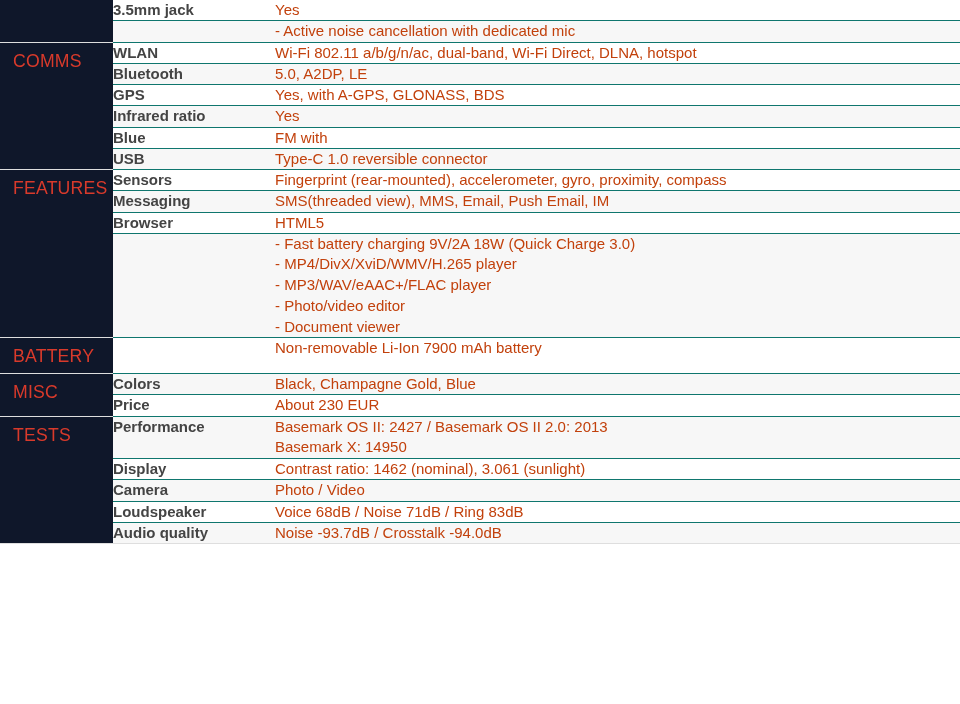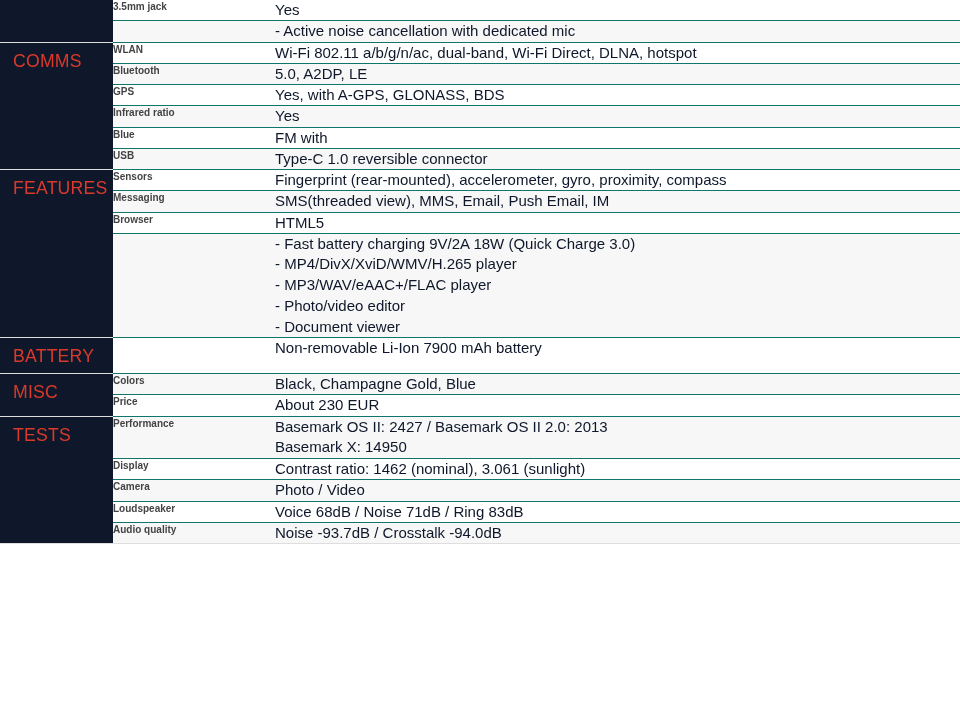--- a/index.html
+++ b/index.html
@@ -43,30 +43,30 @@
   .cat-cell {
     border-top: 1px solid #dedede;
     background: #0f172a;
   }
   .cat-cell.noline {
     border-top: none;
   }
 
   
   .key {
-    font-size: 10px;
+    font-size: 15px;
     font-weight: bold;
     color: #444444;
     padding: 7px 8px 7px 16px;
     line-height: 1.35;
   }
   
   .val {
     font-size: 15px;
-    color: #0f172a;
+    color: #c2410c;
     padding: 7px 10px 7px 14px;
     line-height: 1.35;
     white-space: pre-line;
   }
 
   tr.row > td.key, tr.row > td.val {
     border-top: 1px solid #0f766e;
   }
   tr.row.alt > td.key, tr.row.alt > td.val {
     background: #f7f7f7;

